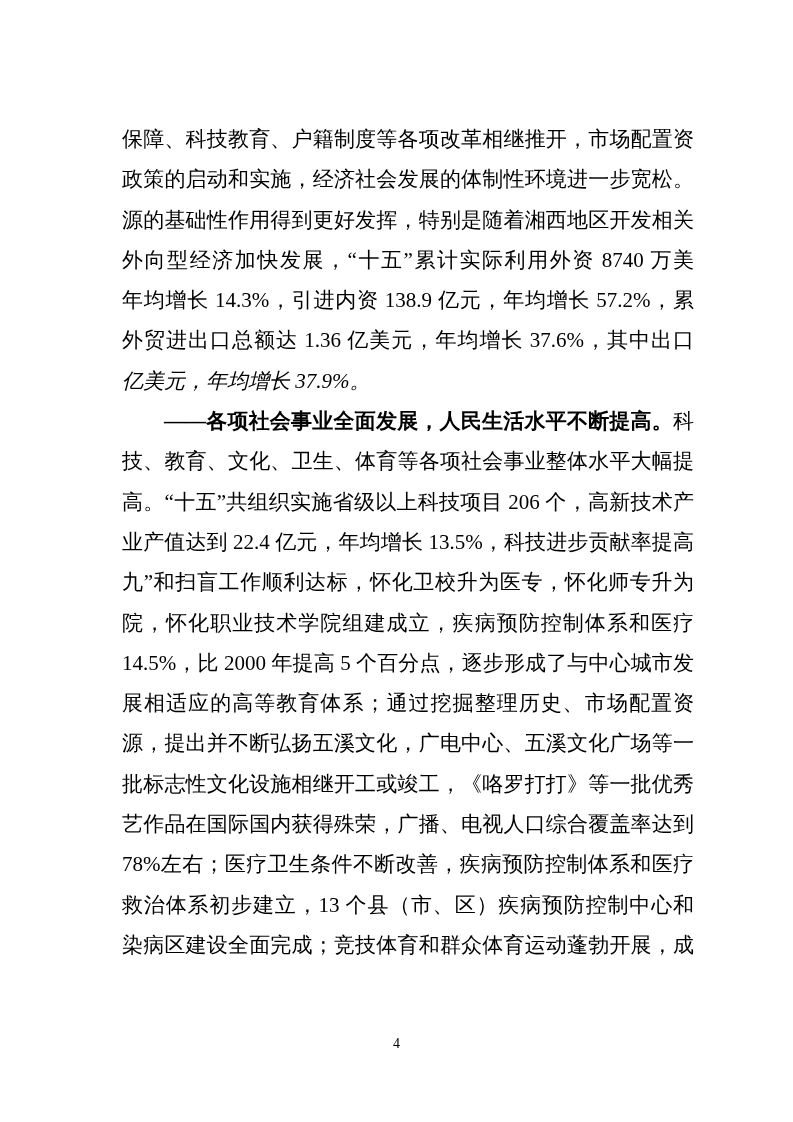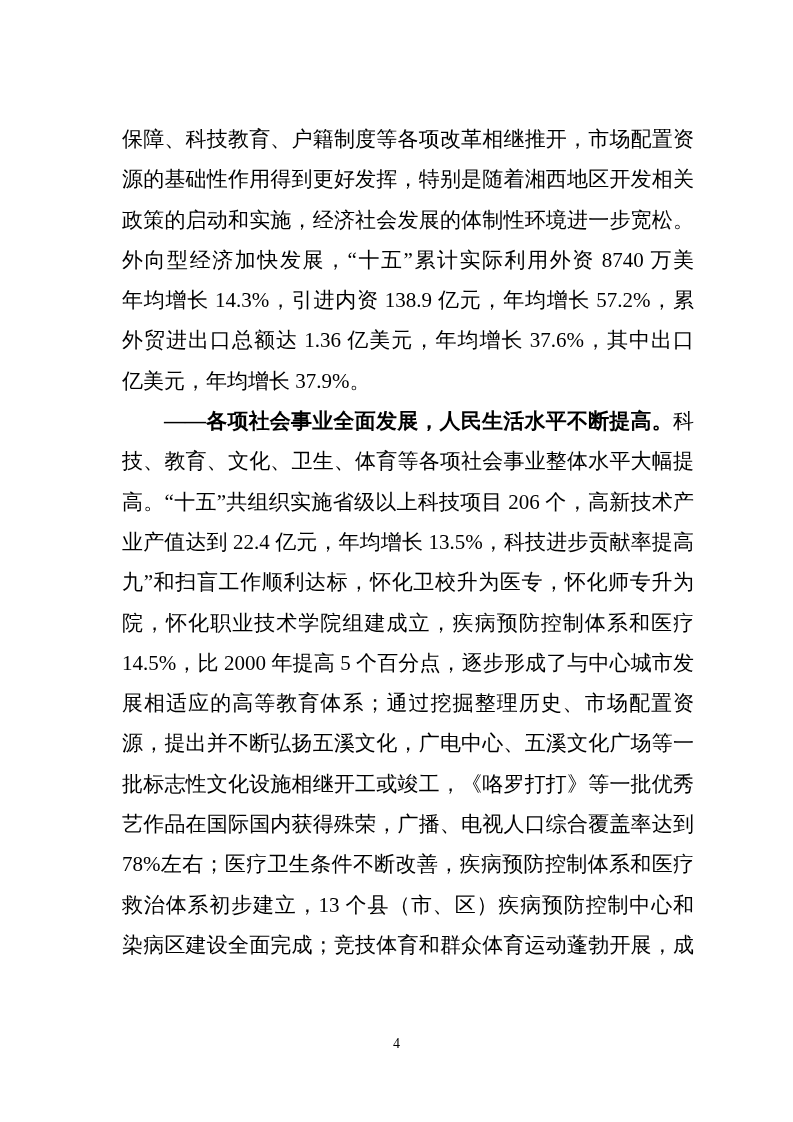--- a/index.html
+++ b/index.html
@@ -31,20 +31,21 @@
     height: 40.3px;
     overflow: hidden;
     text-align: justify;
     text-align-last: justify;
     text-justify: inter-character;
     white-space: normal;
   }
   .line.para-end {
     text-align: left;
     text-align-last: left;
+    font-style: italic;
   }
   .line.indent {
     text-indent: 42px;
     font-family: Liberation Serif, serif;
   }
   .bold {
     font-weight: bold;
   }
   .page-number {
     position: absolute;
@@ -56,22 +57,22 @@
     line-height: 18px;
   }
 </style>
 </head>
 <body>
 
 <div class="page">
   <div class="text-block">
 
     <p class="line">保障、科技教育、户籍制度等各项改革相继推开，市场配置资</p>
+    <p class="line">政策的启动和实施，经济社会发展的体制性环境进一步宽松。</p>
     <p class="line">源的基础性作用得到更好发挥，特别是随着湘西地区开发相关</p>
-    <p class="line">政策的启动和实施，经济社会发展的体制性环境进一步宽松。</p>
     <p class="line">外向型经济加快发展，“十五”累计实际利用外资 8740 万美元，</p>
     <p class="line">年均增长 14.3%，引进内资 138.9 亿元，年均增长 57.2%，累计</p>
     <p class="line">外贸进出口总额达 1.36 亿美元，年均增长 37.6%，其中出口 1.26</p>
     <p class="line para-end">亿美元，年均增长 37.9%。</p>
 
     <p class="line indent"><span class="bold">——各项社会事业全面发展，人民生活水平不断提高。</span><span>科</span></p>
 
     <p class="line">技、教育、文化、卫生、体育等各项社会事业整体水平大幅提</p>
     <p class="line">高。“十五”共组织实施省级以上科技项目 206 个，高新技术产</p>
     <p class="line">业产值达到 22.4 亿元，年均增长 13.5%，科技进步贡献率提高</p>

